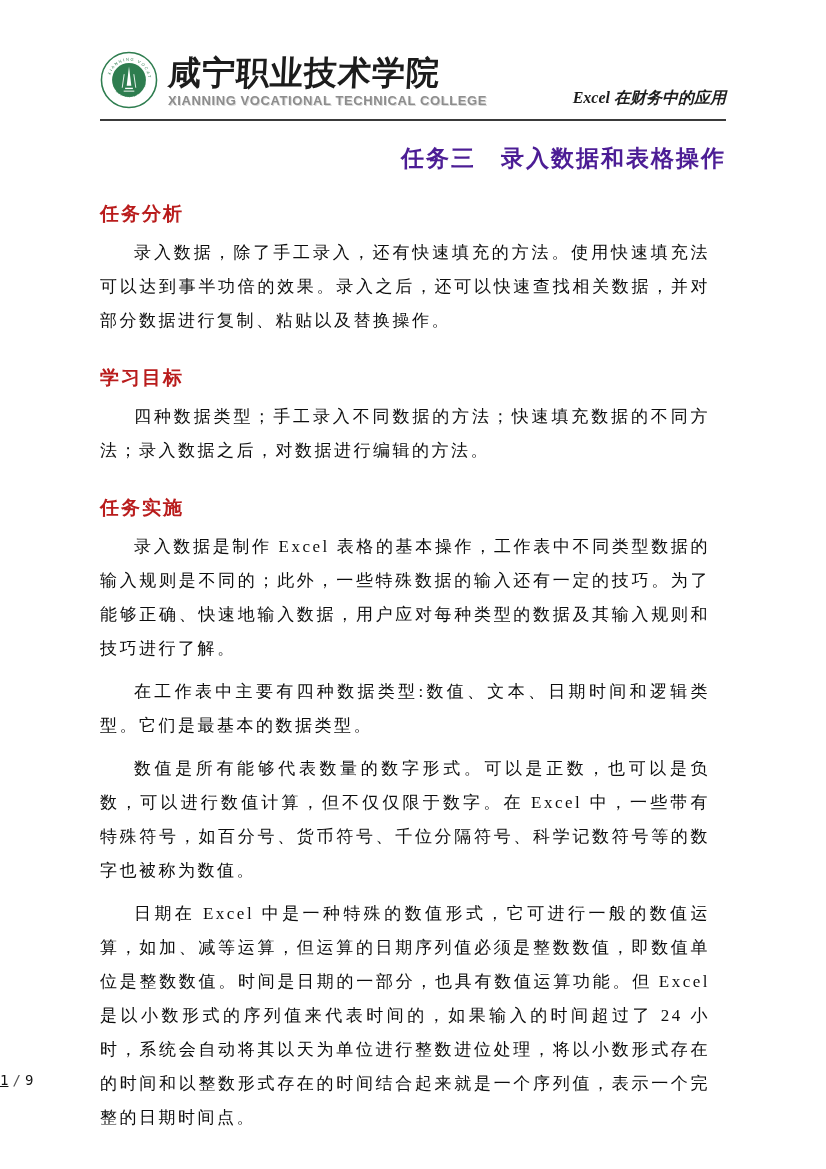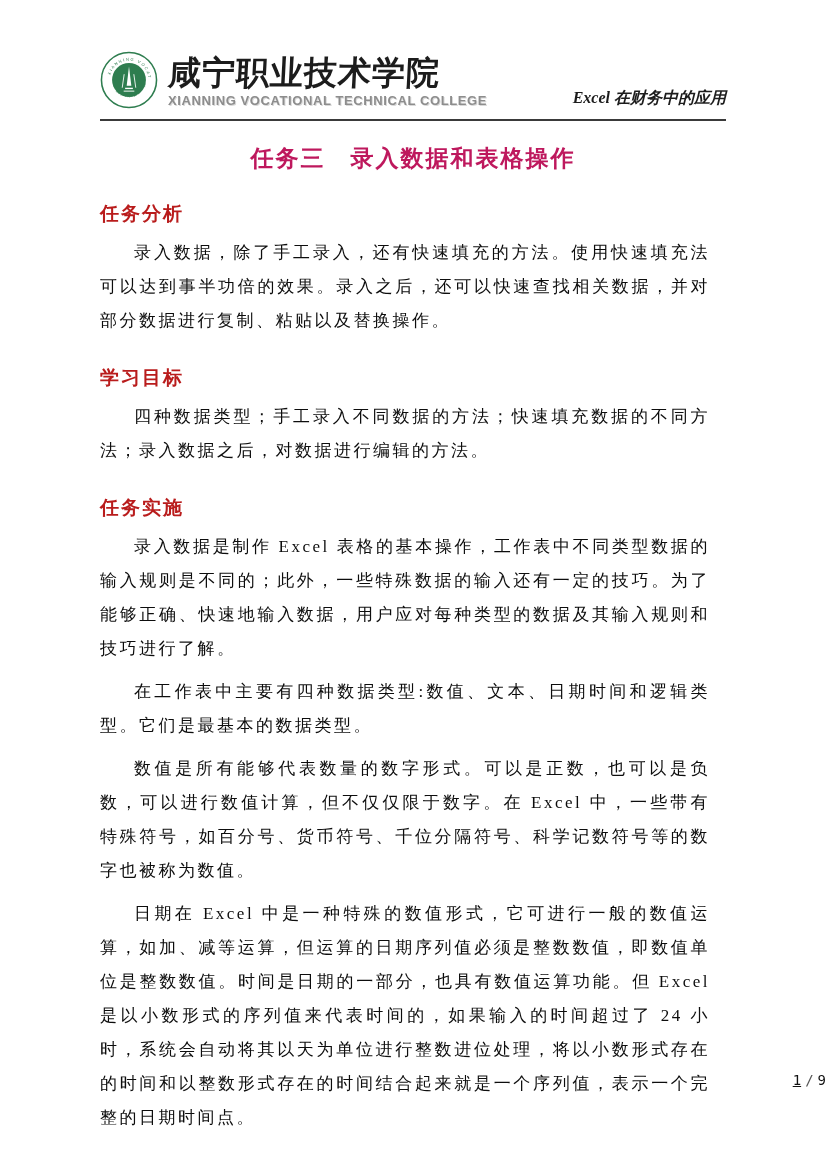--- a/index.html
+++ b/index.html
@@ -81,26 +81,26 @@
   }
   
   .content {
     position: absolute;
     left: 100px;
     top: 121px;
     width: 626px;
   }
   .doc-title {
     margin: 22px 0 0 0;
-    text-align: center;
+    text-align: right;
     font-family: "Liberation Sans", sans-serif;
     font-weight: bold;
     font-size: 23px;
     letter-spacing: 2px;
-    color: #be185d;
+    color: #4c1d95;
   }
   .section-heading {
     margin: 27px 0 0 0;
     font-family: "Liberation Serif", serif;
     font-weight: bold;
     font-size: 19px;
     letter-spacing: 2px;
     color: #b91c1c;
   }
   .body-para {
@@ -111,21 +111,21 @@
     text-align: justify;
     text-indent: 2em;
     color: #0d0d0d;
   }
   
   .footer {
     position: absolute;
     left: 0;
     top: 1072px;
     width: 100%;
-    text-align: right;
+    text-align: left;
     font-family: "DejaVu Sans Mono", monospace;
     font-size: 14px;
     color: #111111;
   }
   .footer .pg-current { text-decoration: underline; }
   .footer .pg-sep { margin: 0 4px; color: #555; }
 </style>
 </head>
 <body>
 

